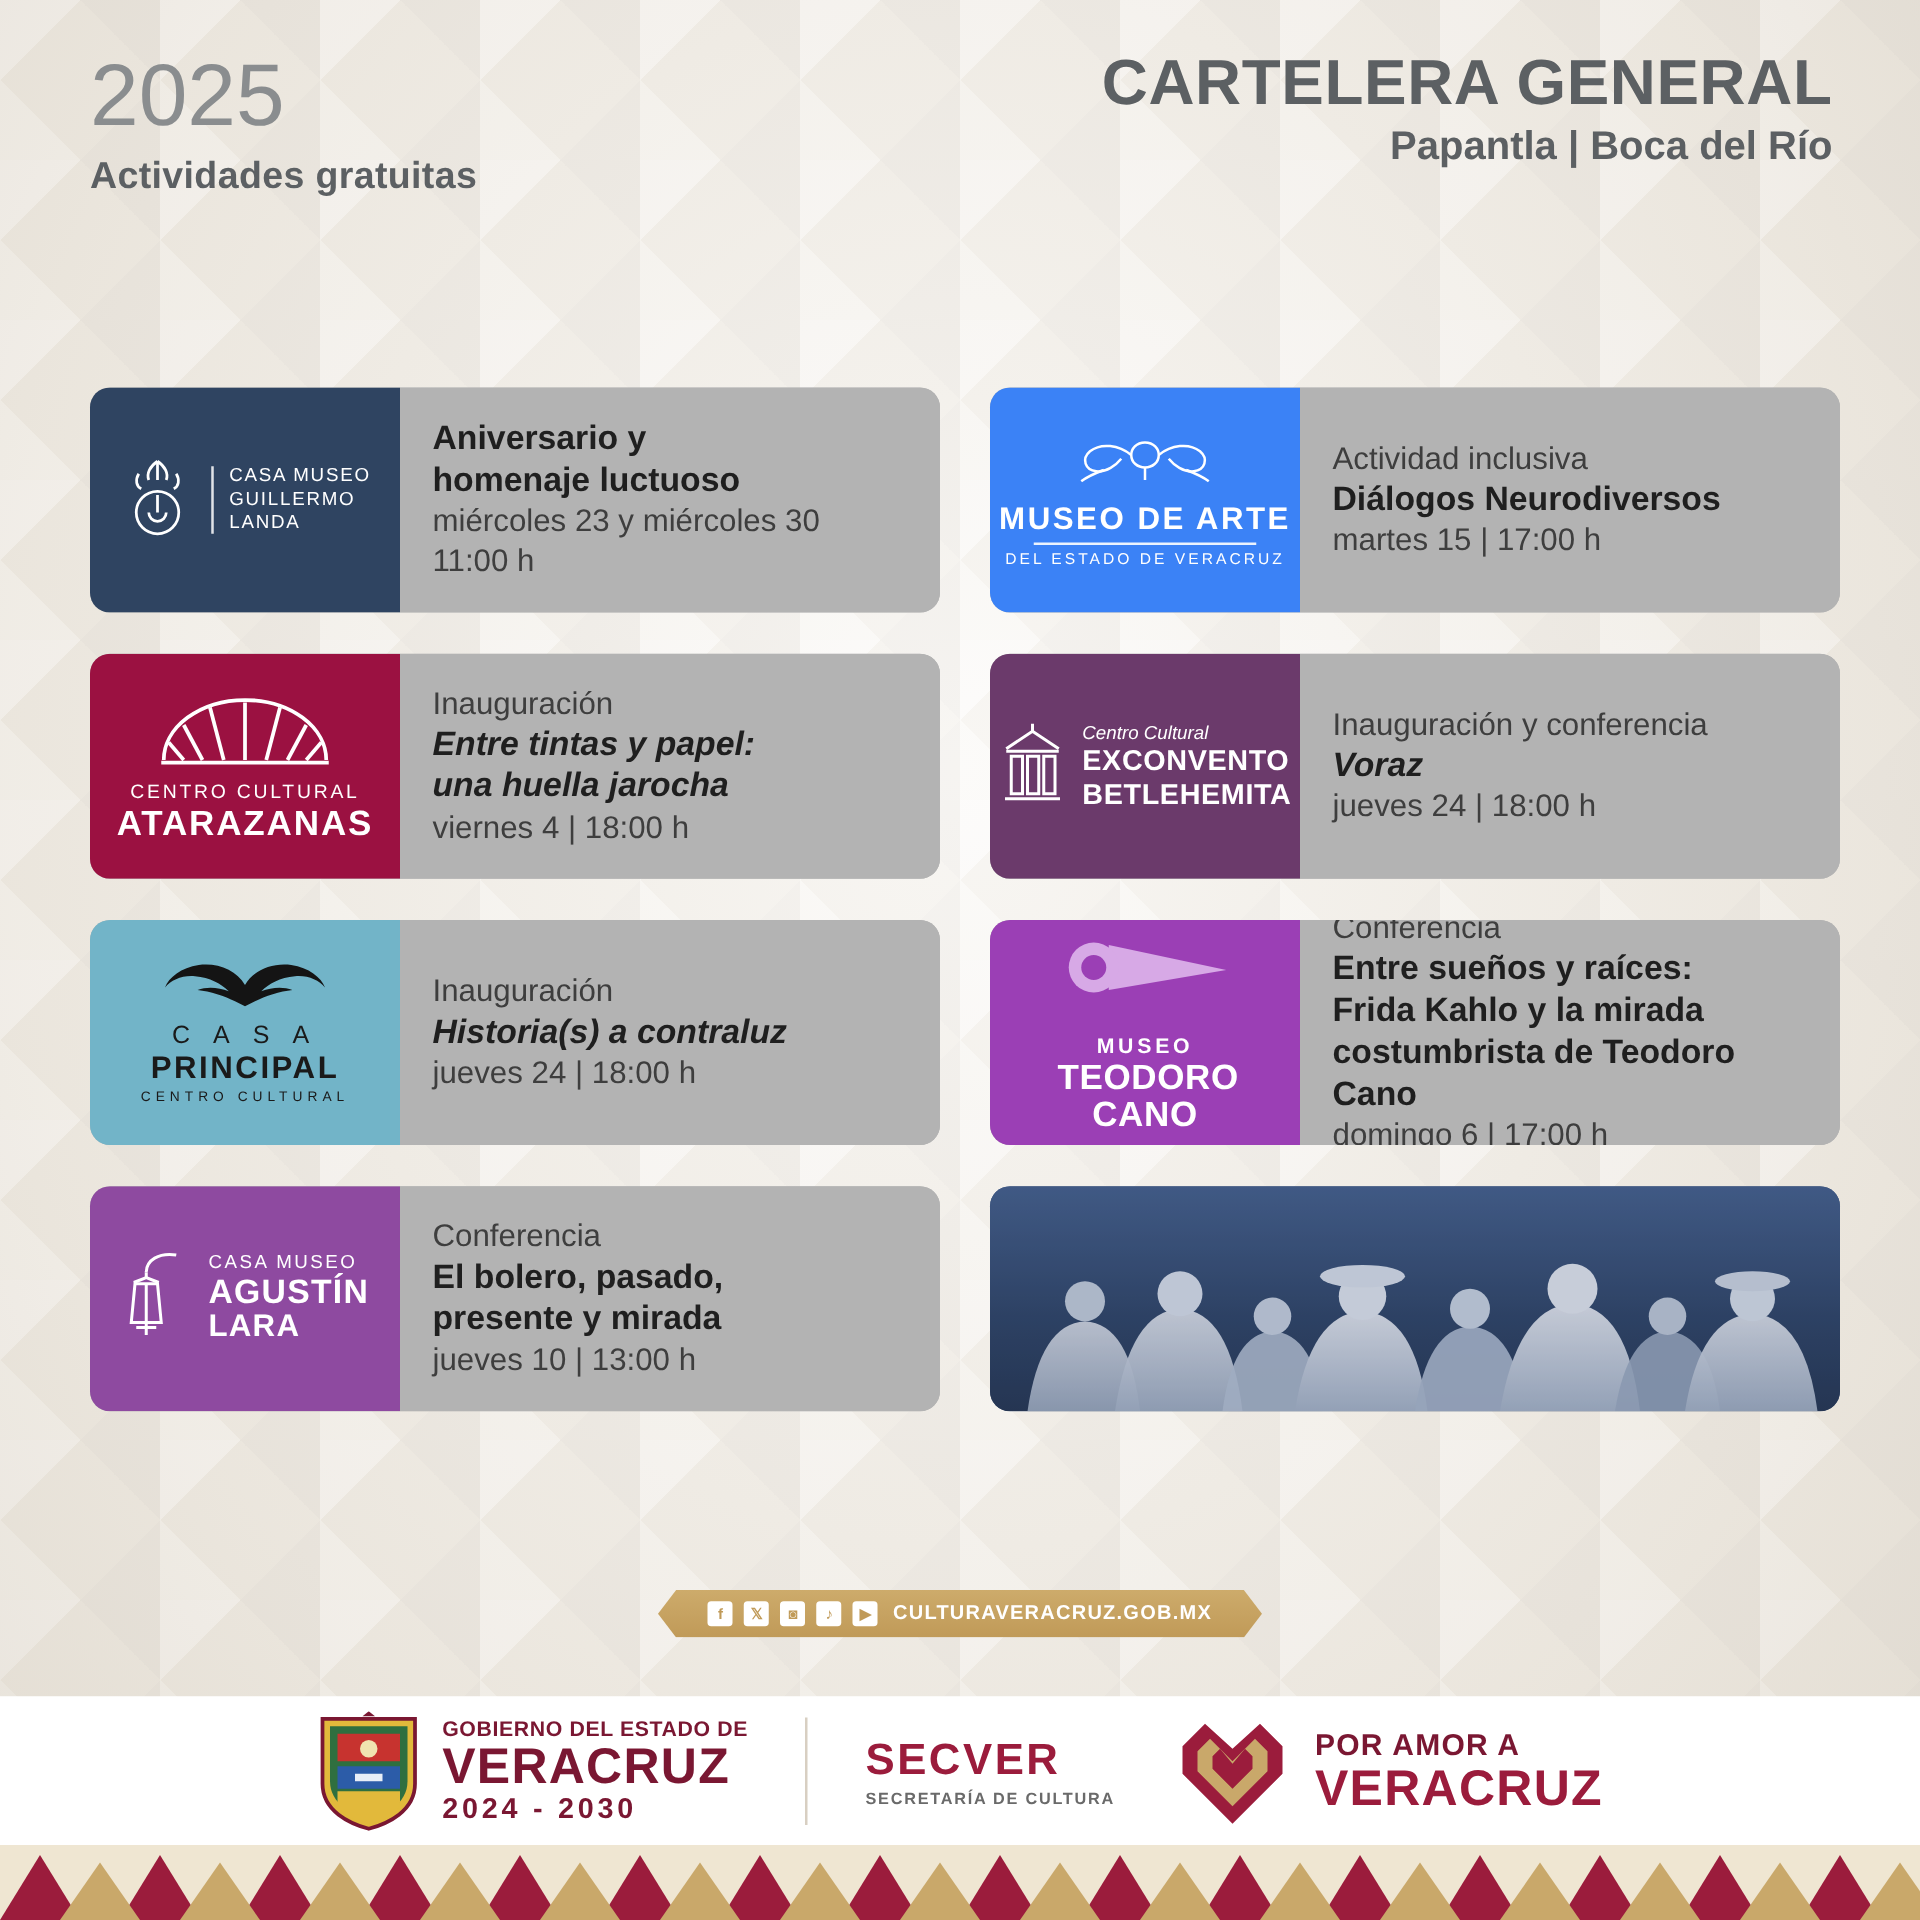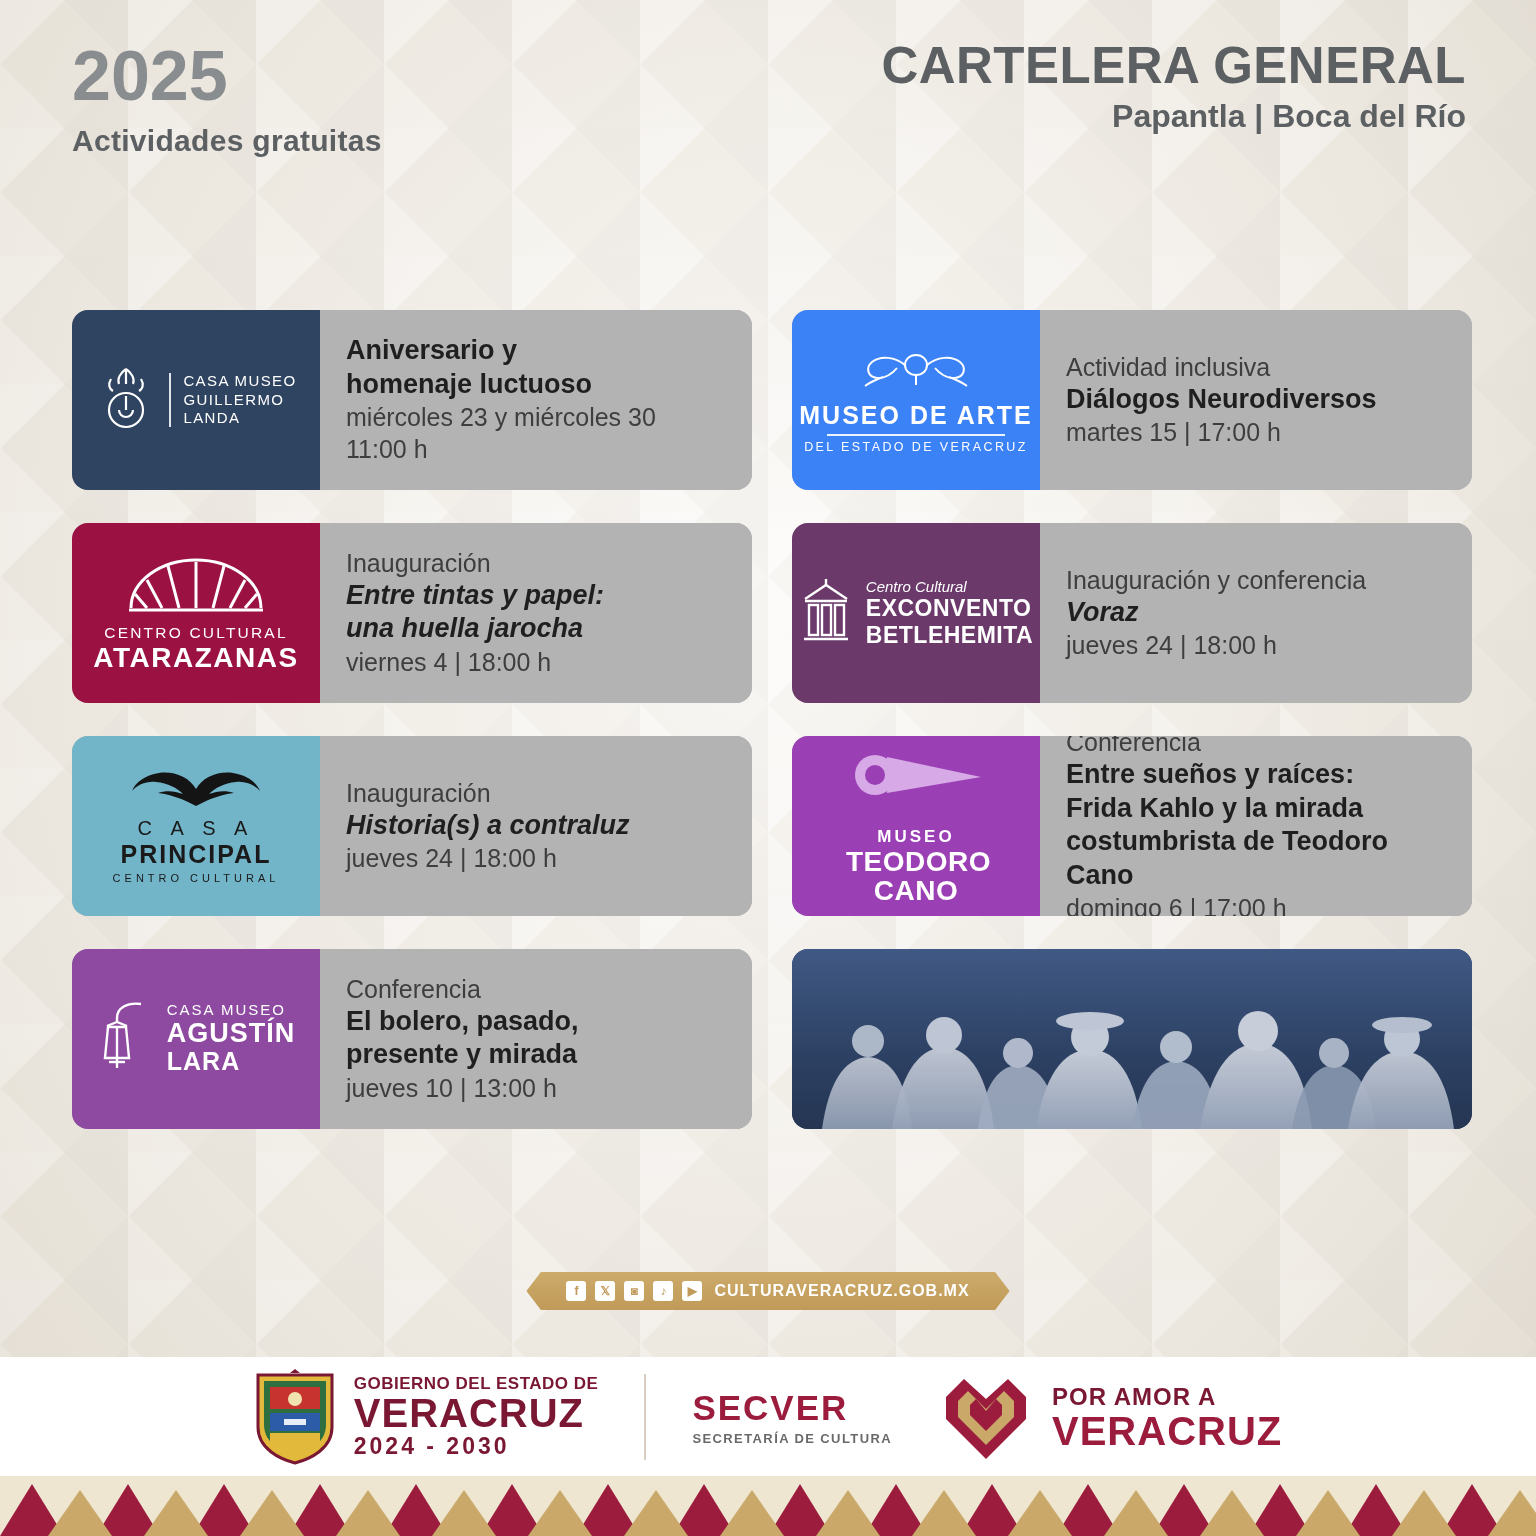--- a/index.html
+++ b/index.html
@@ -36,21 +36,21 @@
   .title-left {
     position: absolute; left: 72px; top: 36px;
   }
   .month-line {
     display: flex; align-items: baseline; gap: 16px;
   }
   .month {
     font-size: 73px; font-weight: bold; letter-spacing: 1px; color: #5c6063;
   }
   .year {
-    font-size: 70px; font-weight: 700; color: #8a8d8f;
+    font-size: 70px; font-weight: 400; color: #8a8d8f;
   }
   .subtitle {
     font-size: 30px; font-weight: bold; color: #5c6063; margin-top: 8px; letter-spacing:.3px;
   }
   .title-right {
     position: absolute; right: 70px; top: 36px; text-align: right;
   }
   .cartelera {
     font-size: 51px; font-weight: bold; color: #5c6063; letter-spacing: .5px;
   }

